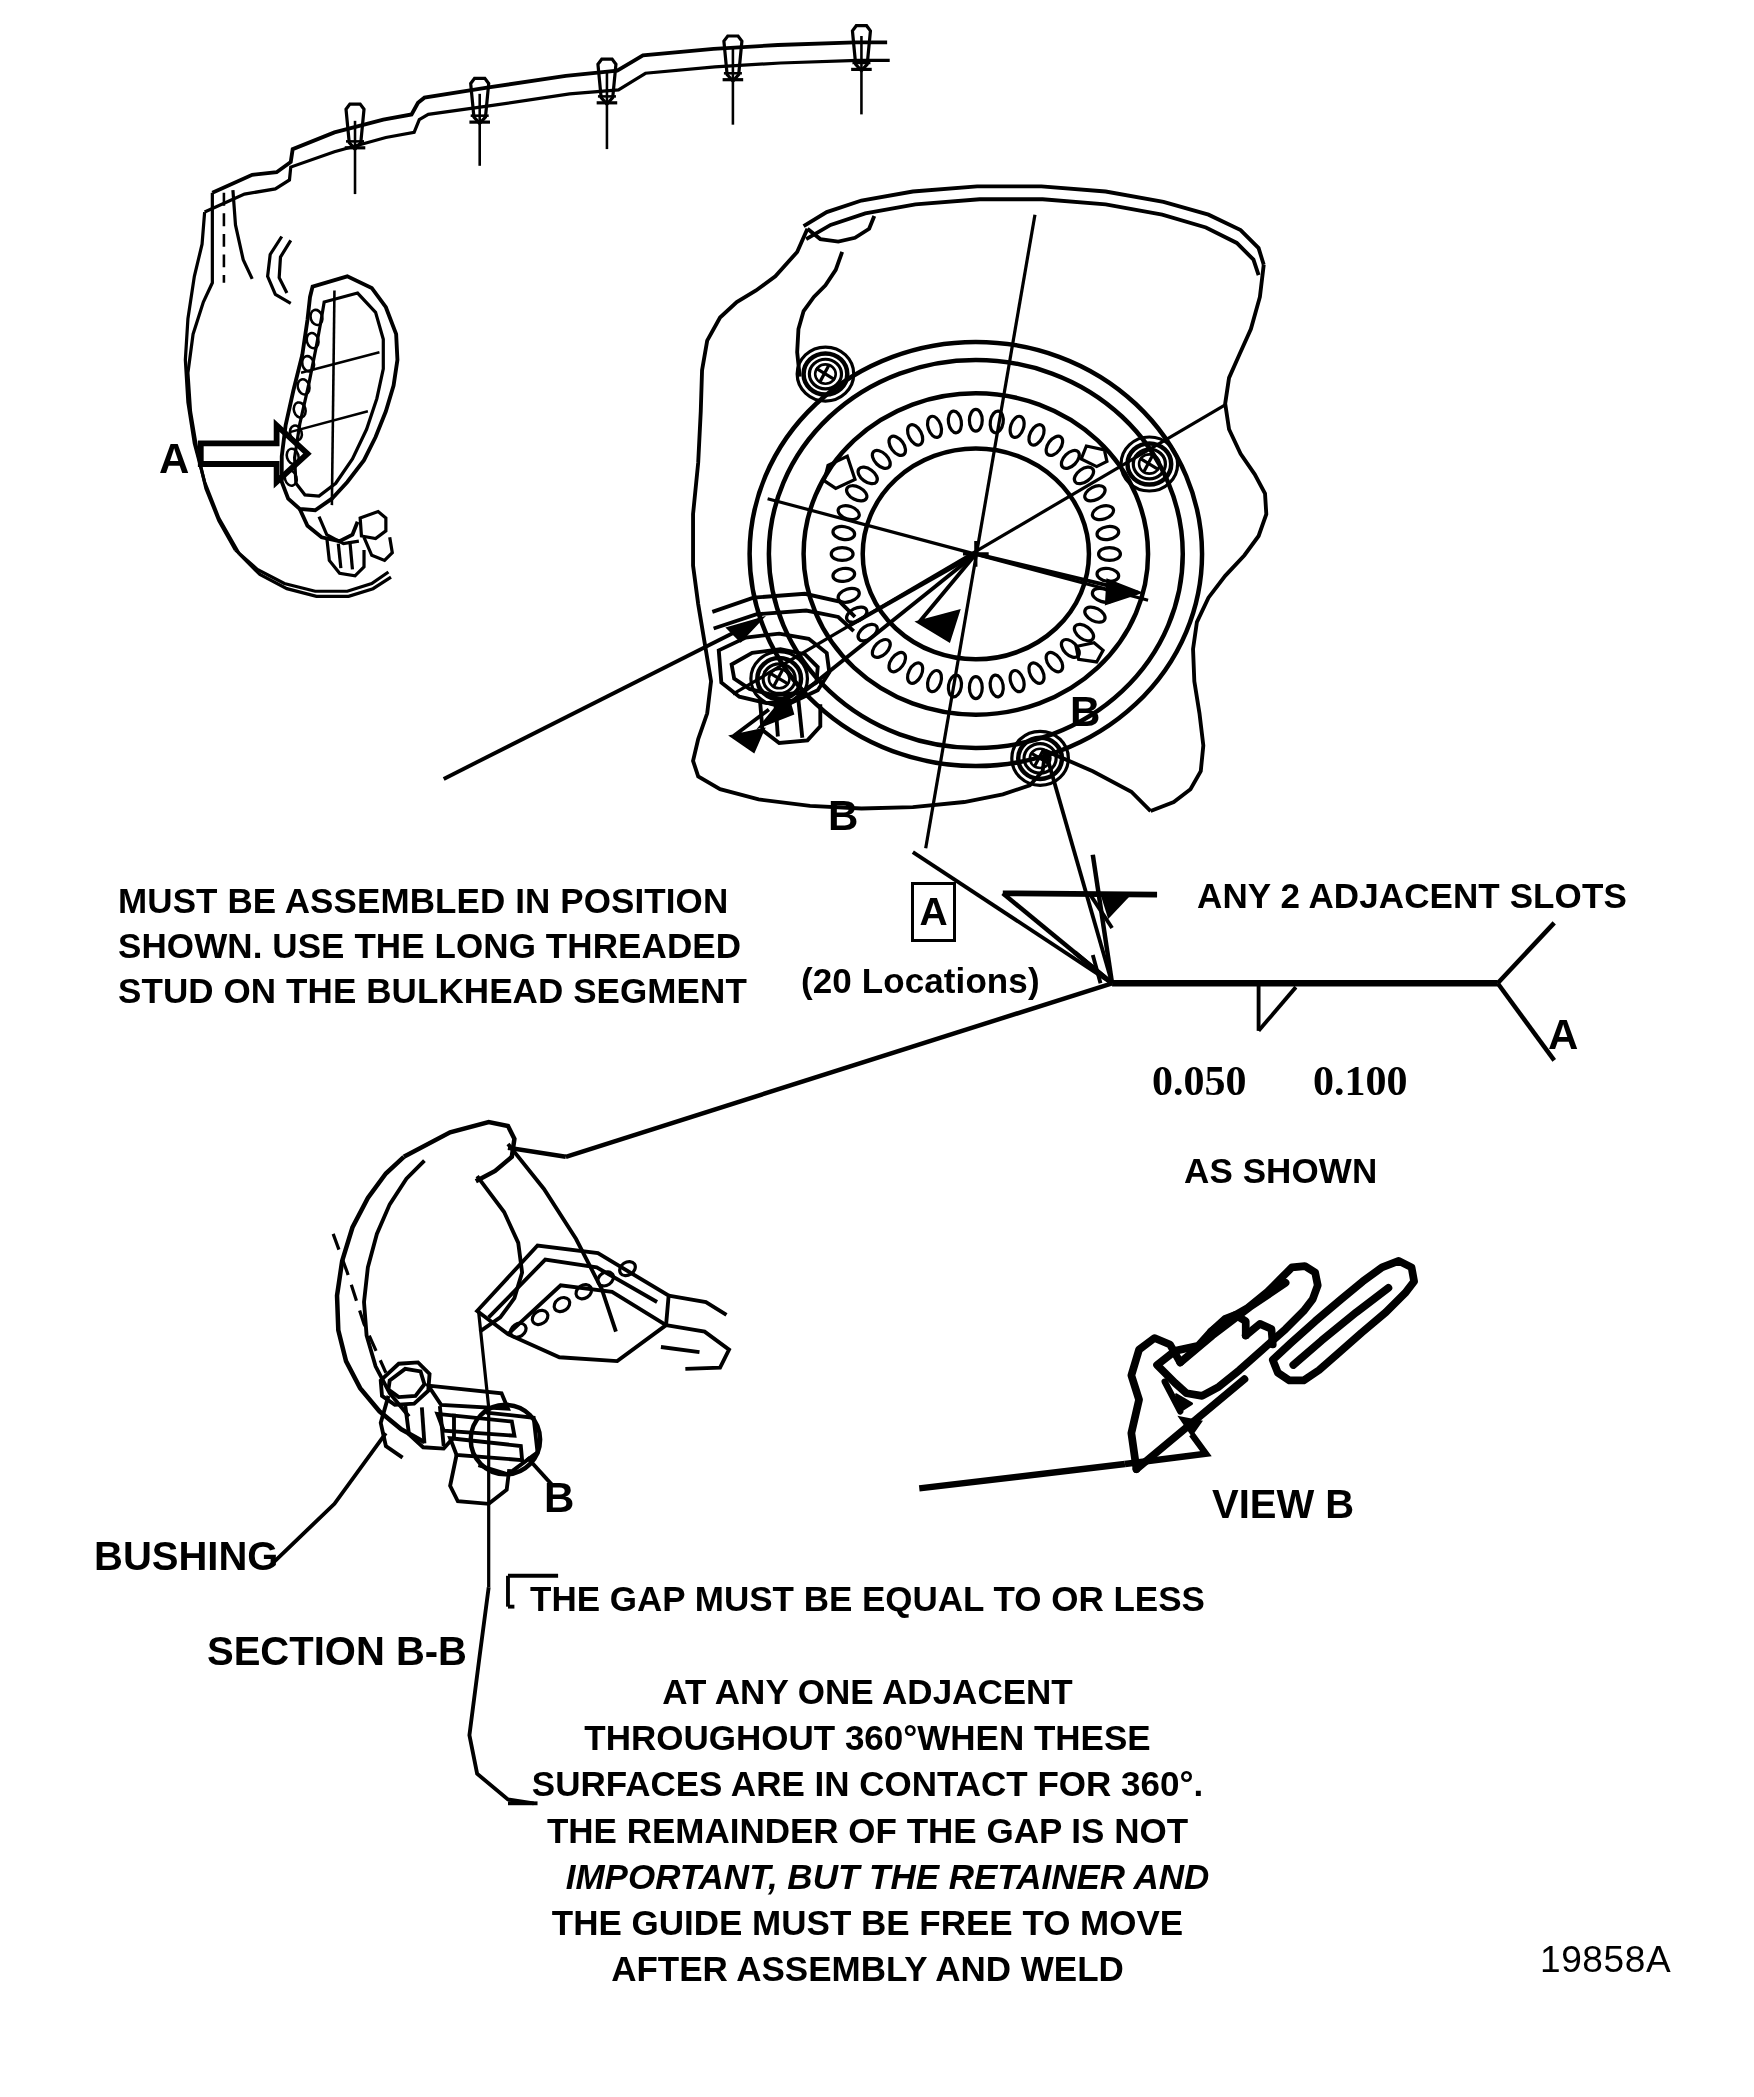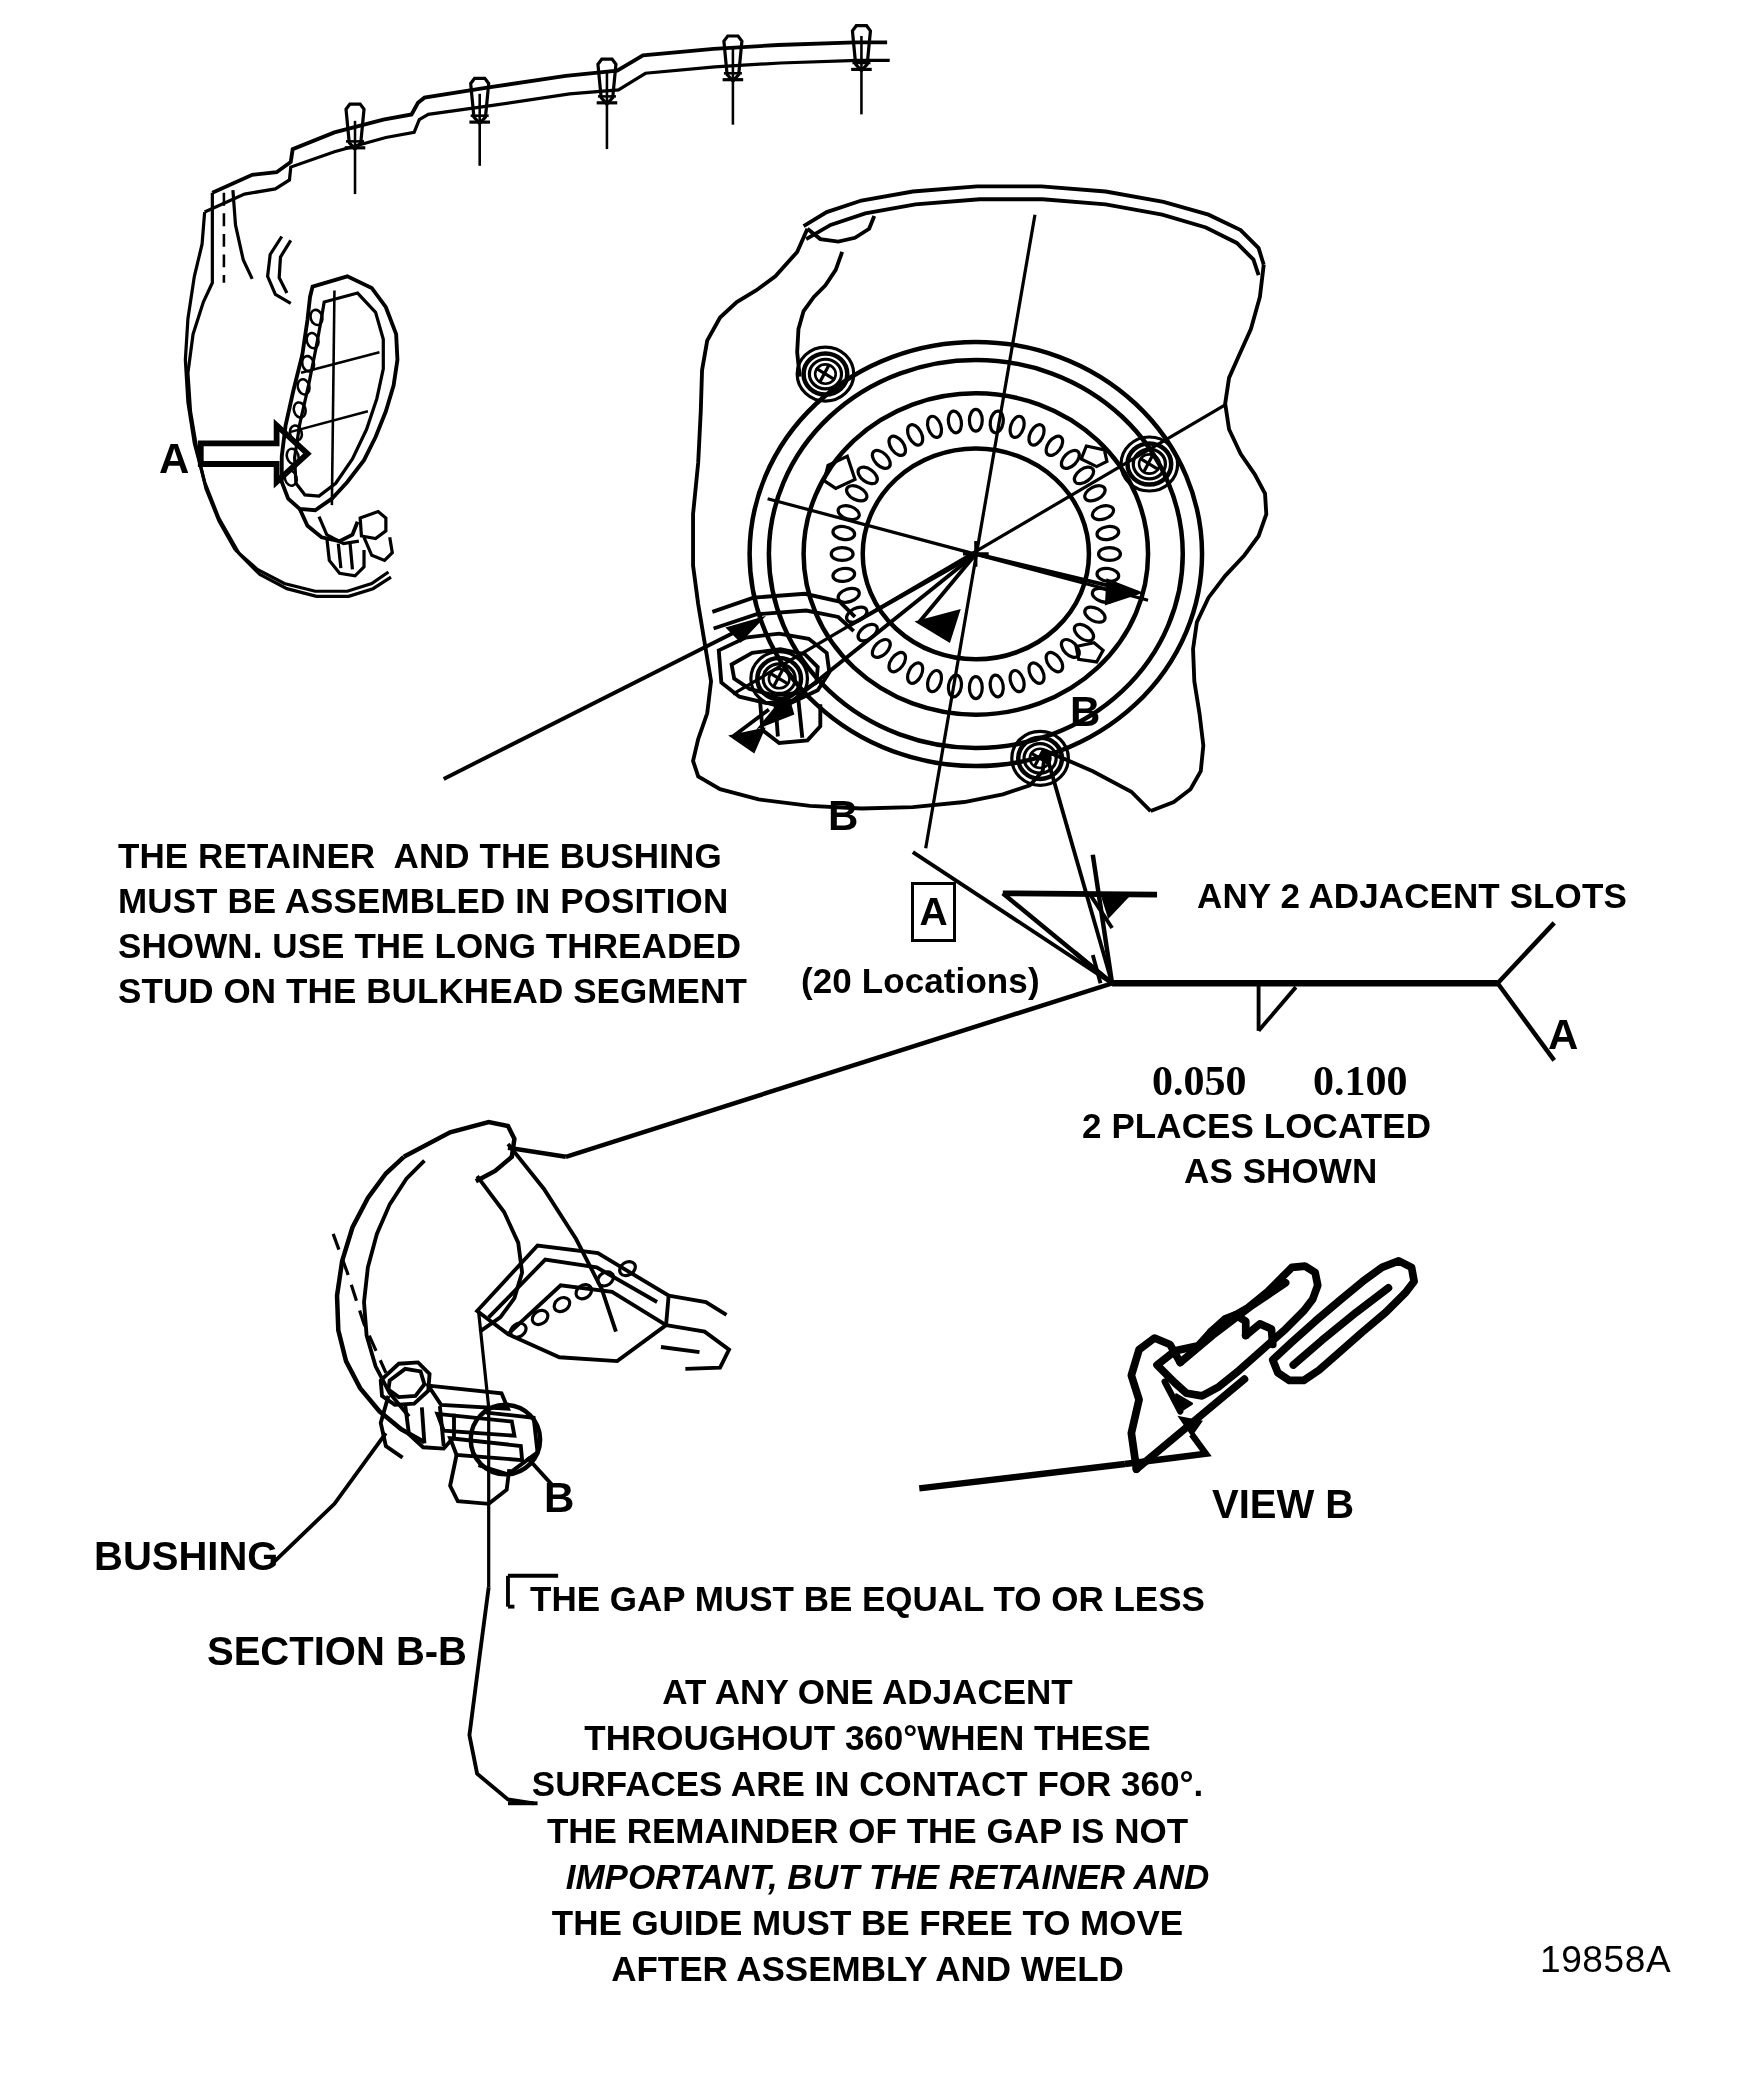--- a/index.html
+++ b/index.html
@@ -448,35 +448,33 @@
   </g>
 
   <g fill="none" stroke="#000" stroke-width="7">
     <path d="M1730,1530 L880,1800"></path>
     <path d="M880,1800 L790,1786"></path>
   </g>
 </svg>
 
 <div class="txt big" style="left:159px;top:432px;">A</div>
 
-<div class="txt note" style="left:118px;top:833px;">THE RETAINER  AND THE BUSHING</div>
 <div class="txt note" style="left:118px;top:878px;">MUST BE ASSEMBLED IN POSITION</div>
 <div class="txt note" style="left:118px;top:923px;">SHOWN. USE THE LONG THREADED</div>
 <div class="txt note" style="left:118px;top:968px;">STUD ON THE BULKHEAD SEGMENT</div>
 
 <div class="datumbox" style="left:911px;top:882px;width:39px;height:54px;">A</div>
 <div class="txt note" style="left:801px;top:958px;">(20 Locations)</div>
 
 <div class="txt note" style="left:1197px;top:873px;">ANY 2 ADJACENT SLOTS</div>
 
 <div class="txt dim" style="left:1152px;top:1054px;">0.050</div>
 <div class="txt dim" style="left:1313px;top:1054px;">0.100</div>
 <div class="txt big" style="left:1548px;top:1008px;">A</div>
 
-<div class="txt note" style="left:1082px;top:1103px;">2 PLACES LOCATED</div>
 <div class="txt note" style="left:1184px;top:1148px;">AS SHOWN</div>
 
 <div class="txt big" style="left:1070px;top:685px;">B</div>
 <div class="txt big" style="left:828px;top:789px;">B</div>
 
 <div class="txt big" style="left:544px;top:1471px;">B</div>
 <div class="txt lbl" style="left:94px;top:1530px;">BUSHING</div>
 <div class="txt lbl" style="left:207px;top:1625px;">SECTION B-B</div>
 
 <div class="txt lbl" style="left:1212px;top:1478px;">VIEW B</div>

